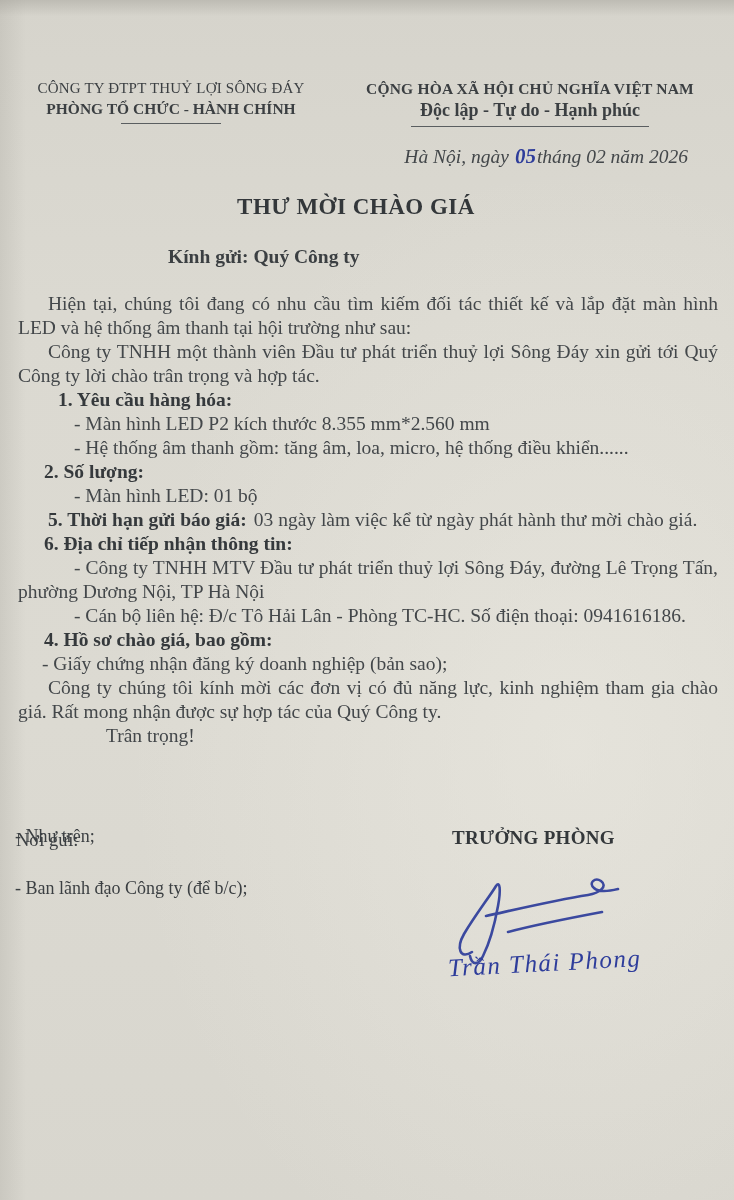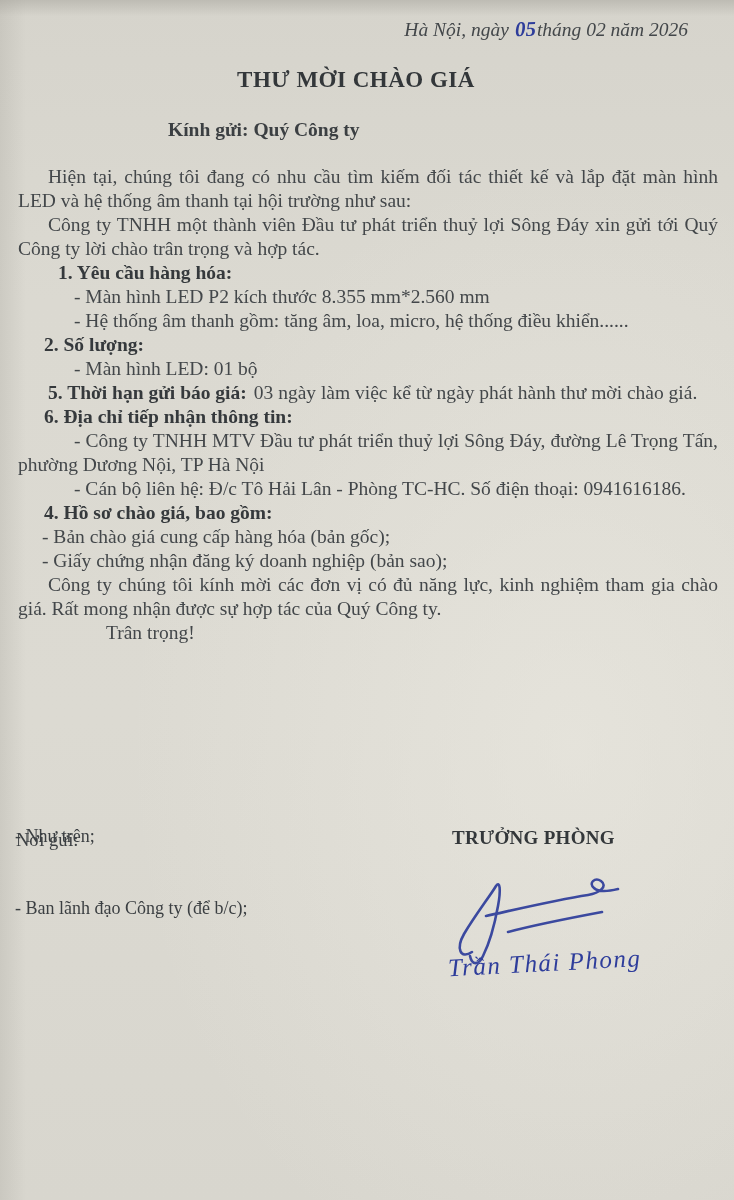--- a/index.html
+++ b/index.html
@@ -44,34 +44,46 @@
   .sec-head{font-weight:bold;color:#35393c;}
   .ind-num1{text-indent:40px;}
   .ind-num{text-indent:26px;}
   .item{text-indent:56px;}
   .item-sm{text-indent:24px;}
   .regards{text-indent:88px;}
   .sp{padding-left:7px;}
   
   .fo-label{position:absolute;left:16px;top:830px;font-size:18.5px;}
   .fo-r1{position:absolute;left:15px;top:826px;font-size:18px;}
-  .fo-r2{position:absolute;left:15px;top:898px;font-size:18px;}
+  .fo-r2{position:absolute;left:15px;top:878px;font-size:18px;}
   .fo-title{position:absolute;left:452px;top:827px;font-size:19px;font-weight:bold;letter-spacing:.3px;color:#33373a;}
   .sig-svg{position:absolute;left:450px;top:876px;}
   .sig-name{
     position:absolute;left:448px;top:948px;width:240px;
     font-style:italic;font-size:25px;color:#2e3d9b;
     letter-spacing:1.5px;transform:rotate(-3deg);white-space:nowrap;
   }
 </style>
 </head>
 <body>
 
 <div class="page">
 
+  <div class="hdr">
+    <div class="hdr-left">
+      <div class="l1">CÔNG TY ĐTPT THUỶ LỢI SÔNG ĐÁY</div>
+      <div class="l2">PHÒNG TỔ CHỨC - HÀNH CHÍNH</div>
+      <hr class="rule rule-left">
+    </div>
+    <div class="hdr-right">
+      <div class="l1">CỘNG HÒA XÃ HỘI CHỦ NGHĨA VIỆT NAM</div>
+      <div class="l2">Độc lập - Tự do - Hạnh phúc</div>
+      <hr class="rule rule-right">
+    </div>
+  </div>
 
   <div class="dateline"><span>Hà Nội, ngày</span><span class="pen">05</span><span>tháng 02 năm 2026</span></div>
 
   <div class="doc-title">THƯ MỜI CHÀO GIÁ</div>
 
   <div class="salutation">Kính gửi: Quý Công ty</div>
 
   <div class="body">
     <p class="ind">Hiện tại, chúng tôi đang có nhu cầu tìm kiếm đối tác thiết kế và lắp đặt màn hình LED và hệ thống âm thanh tại hội trường như sau:</p>
     <p class="ind">Công ty TNHH một thành viên Đầu tư phát triển thuỷ lợi Sông Đáy xin gửi tới Quý Công ty lời chào trân trọng và hợp tác.</p>
@@ -83,21 +95,20 @@
     <p class="sec-head ind-num">2. Số lượng:</p>
     <p class="item">- Màn hình LED: 01 bộ</p>
 
     <p class="ind"><span class="sec-head">5. Thời hạn gửi báo giá:</span><span class="sp">03 ngày làm việc kể từ ngày phát hành thư mời chào giá.</span></p>
 
     <p class="sec-head ind-num">6. Địa chỉ tiếp nhận thông tin:</p>
     <p class="item">- Công ty TNHH MTV Đầu tư phát triển thuỷ lợi Sông Đáy, đường Lê Trọng Tấn, phường Dương Nội,  TP Hà Nội</p>
     <p class="item">- Cán bộ liên hệ: Đ/c Tô Hải Lân - Phòng TC-HC. Số điện thoại: 0941616186.</p>
 
     <p class="sec-head ind-num">4. Hồ sơ chào giá, bao gồm:</p>
-    <p class="item-sm">- Bản chào giá cung cấp hàng hóa (bản gốc);</p>
     <p class="item-sm">- Giấy chứng nhận đăng ký doanh nghiệp (bản sao);</p>
 
     <p class="ind">Công ty chúng tôi kính mời các đơn vị có đủ năng lực, kinh nghiệm tham gia chào giá. Rất mong nhận được sự hợp tác của Quý Công ty.</p>
     <p class="regards">Trân trọng!</p>
   </div>
 
   <div class="fo-label">Nơi gửi:</div>
   <div class="fo-r1">- Như trên;</div>
   <div class="fo-r2">- Ban lãnh đạo Công ty (để b/c);</div>
 

